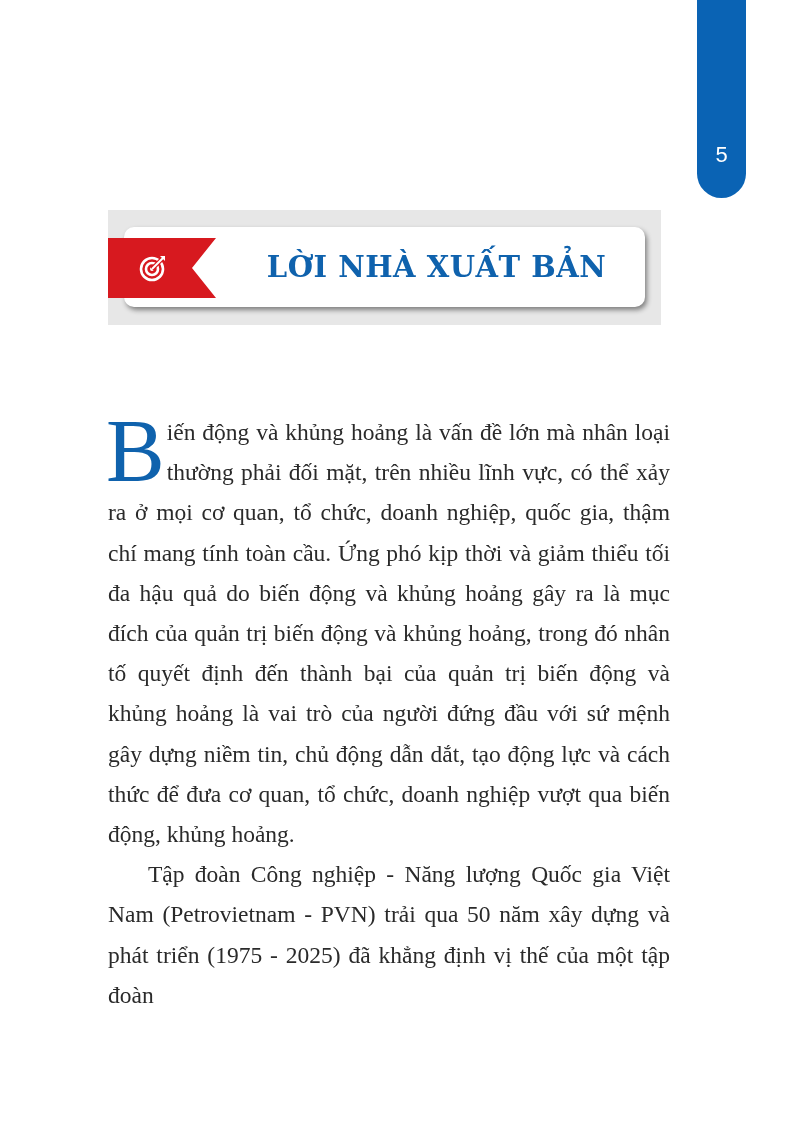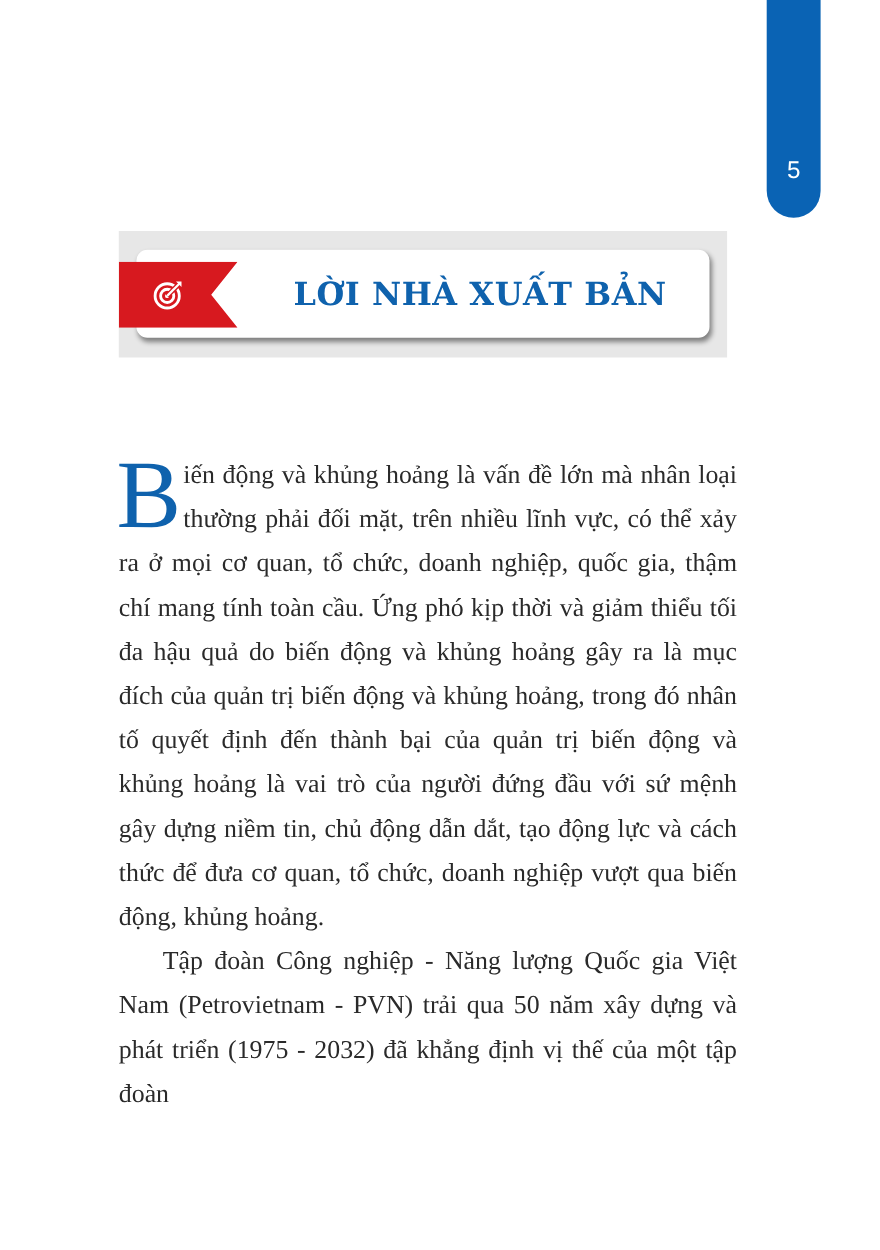--- a/index.html
+++ b/index.html
@@ -131,14 +131,14 @@
         <line x1="14" y1="16" x2="25" y2="5" stroke="#ffffff" stroke-width="2"></line>
         <polygon points="22,3 27,3 27,8" fill="#ffffff"></polygon>
       </svg>
     </span>
   </div>
   <div class="heading-title">LỜI NHÀ XUẤT BẢN</div>
 </div>
 
 <div class="body-text">
   <p><span class="drop-cap">B</span><span>iến động và khủng hoảng là vấn đề lớn mà nhân loại thường phải đối mặt, trên nhiều lĩnh vực, có thể xảy ra ở mọi cơ quan, tổ chức, doanh nghiệp, quốc gia, thậm chí mang tính toàn cầu. Ứng phó kịp thời và giảm thiểu tối đa hậu quả do biến động và khủng hoảng gây ra là mục đích của quản trị biến động và khủng hoảng, trong đó nhân tố quyết định đến thành bại của quản trị biến động và khủng hoảng là vai trò của người đứng đầu với sứ mệnh gây dựng niềm tin, chủ động dẫn dắt, tạo động lực và cách thức để đưa cơ quan, tổ chức, doanh nghiệp vượt qua biến động, khủng hoảng.</span></p>
-  <p class="para-2">Tập đoàn Công nghiệp - Năng lượng Quốc gia Việt Nam (Petrovietnam - PVN) trải qua 50 năm xây dựng và phát triển (1975 - 2032) đã khẳng định vị thế của một tập đoàn</p>
+  <p class="para-2">Tập đoàn Công nghiệp - Năng lượng Quốc gia Việt Nam (Petrovietnam - PVN) trải qua 50 năm xây dựng và phát triển (1975 - 2025) đã khẳng định vị thế của một tập đoàn</p>
 </div>
 
 </body></html>

